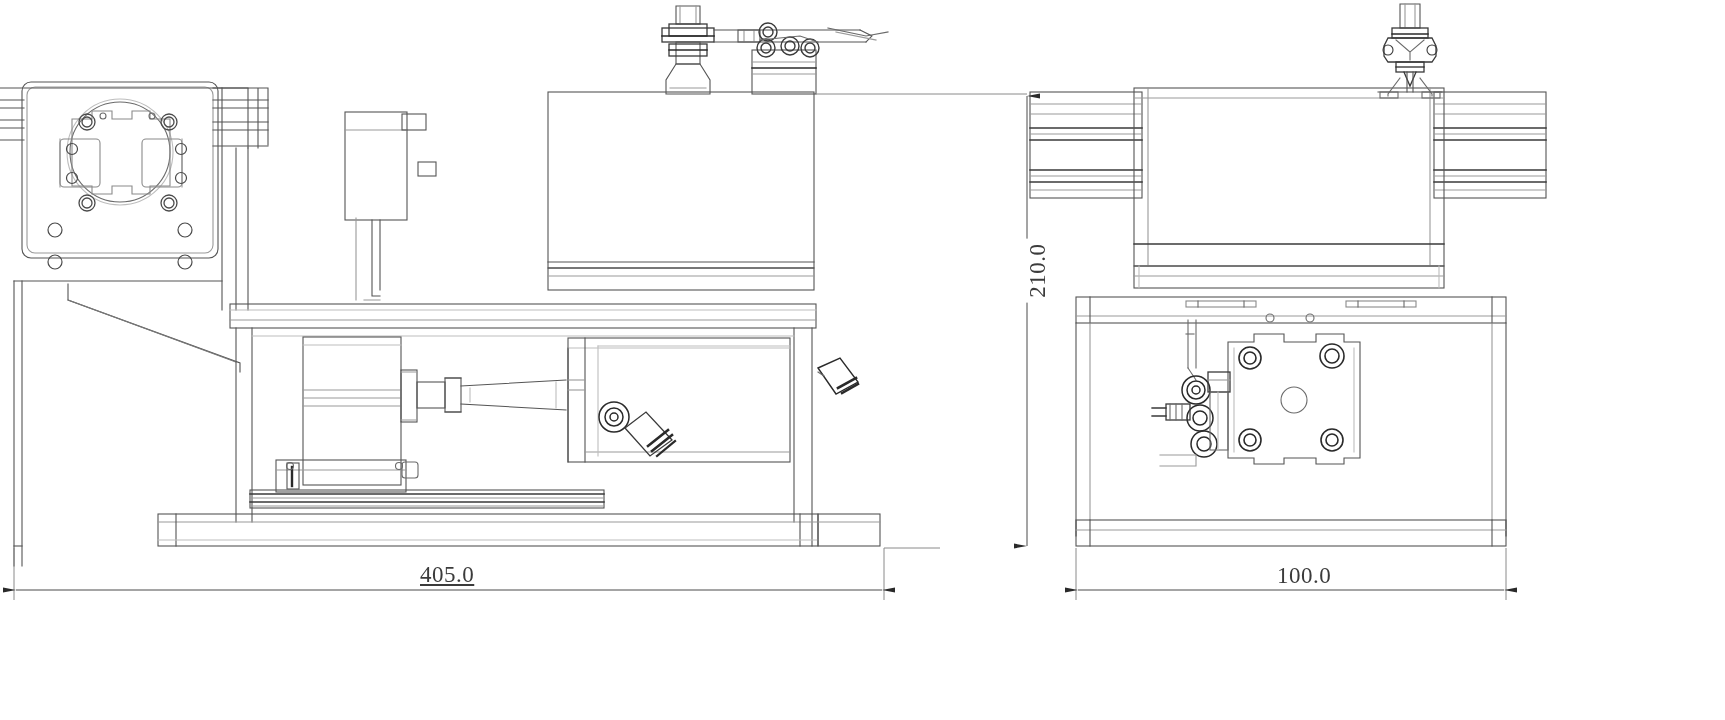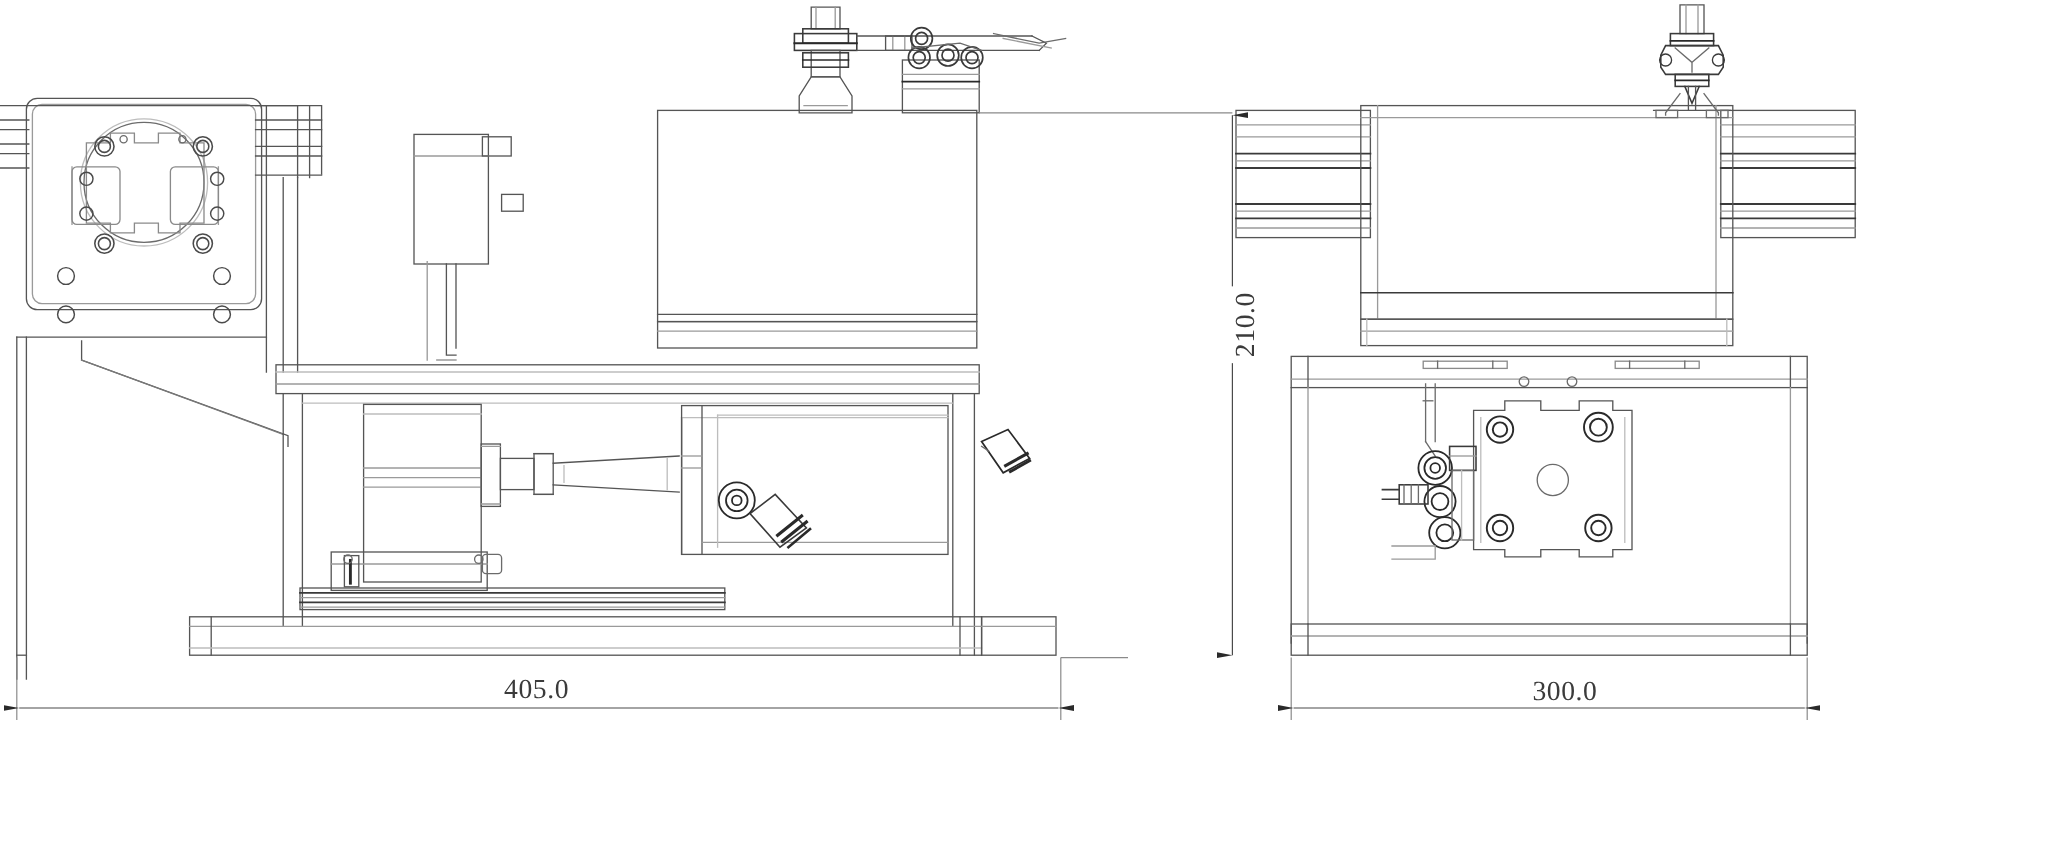--- a/index.html
+++ b/index.html
@@ -36,20 +36,21 @@
     font-weight: 400;
     letter-spacing: 0.5px;
     white-space: nowrap;
     background: #ffffff;
     padding: 0 5px;
     line-height: 1;
   }
   #dim-length-text {
     left: 415px;
     top: 563px;
+    text-decoration: underline;
   }
   #dim-width-text {
     left: 1272px;
     top: 564px;
   }
   #dim-height-text {
     left: 1005px;
     top: 259px;
     transform: rotate(-90deg);
     transform-origin: 50% 50%;
@@ -380,15 +381,15 @@
       <path d="M1076,548 L1076,600" stroke="#8a8a8a"></path>
       <path d="M1506,548 L1506,600" stroke="#8a8a8a"></path>
       <line x1="1078" y1="590" x2="1504" y2="590" stroke="#4a4a4a" marker-start="url(#arrL)" marker-end="url(#arrR)"></line>
     </g>
   </svg>
 
   <div class="dim-text" id="dim-length-text">405.0</div>
 
   <div class="dim-text" id="dim-height-text">210.0</div>
 
-  <div class="dim-text" id="dim-width-text">300.0</div>
+  <div class="dim-text" id="dim-width-text">100.0</div>
 
 </div>
 
 </body></html>

